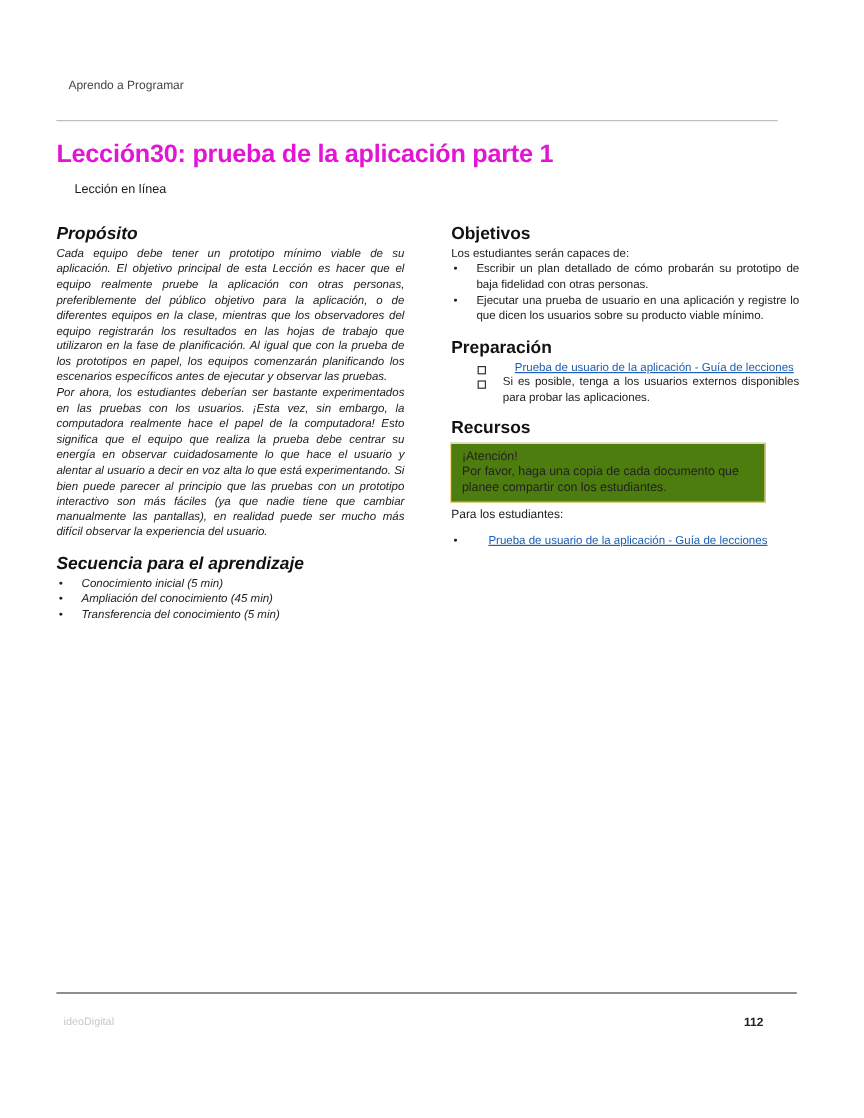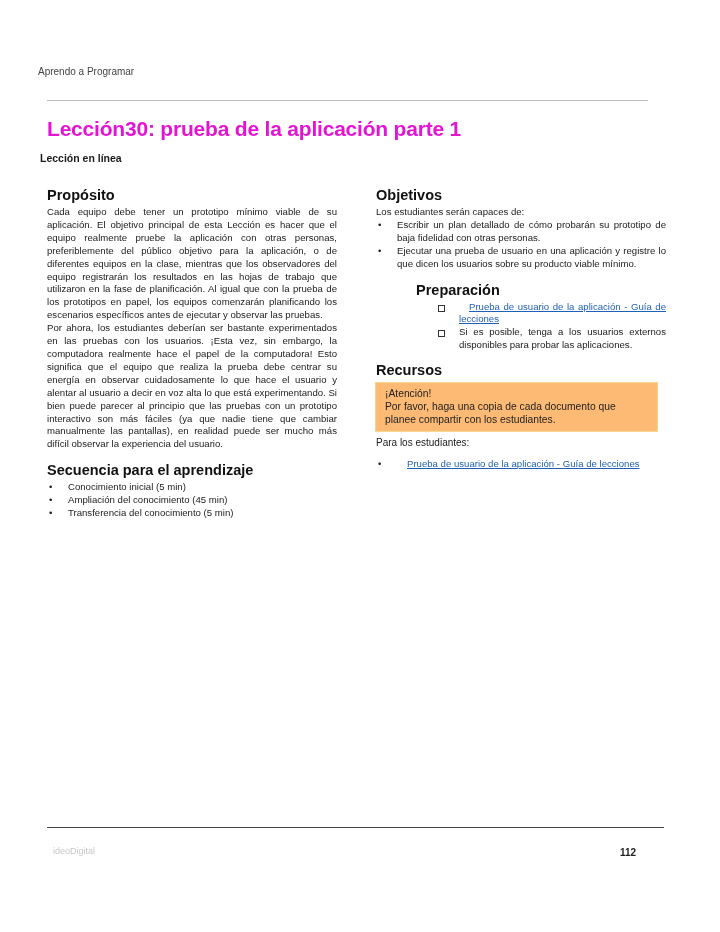--- a/index.html
+++ b/index.html
@@ -1,43 +1,43 @@
 <!DOCTYPE html>
 <html><head>
 <meta charset="utf-8">
 <style>
   html, body { margin: 0; padding: 0; background: #ffffff; }
   body { width: 720px; height: 932px; position: relative; overflow: hidden;
          font-family: "Liberation Sans", sans-serif; color: #1a1a1a; }
-  .header-text { position: absolute; left: 38px; top: 66px; font-size: 10px; color: #444; }
+  .header-text { position: absolute; left: 57px; top: 66px; font-size: 10px; color: #444; }
   .header-rule { position: absolute; left: 47px; top: 100px; width: 601px; height: 1px; background: #bdbdbd; }
   .title { position: absolute; left: 47px; top: 117px; font-size: 21px; font-weight: bold;
            color: #e414d4; letter-spacing: -0.2px; margin: 0; white-space: nowrap; }
-  .subtitle { position: absolute; left: 40px; top: 152px; font-size: 10.5px; font-weight: bold; margin: 0; text-align: right; }
+  .subtitle { position: absolute; left: 62px; top: 152px; font-size: 10.5px; font-weight: normal; margin: 0; text-align: right; }
 
   .col { position: absolute; width: 290px; }
-  .col-left { left: 47px; top: 186px; }
+  .col-left { left: 47px; top: 186px; font-style: italic; }
   .col-right { left: 376px; top: 186px; }
 
   h2 { font-size: 14.5px; font-weight: bold; margin: 0 0 1px 0; line-height: 19px; color: #111; }
   p.body { font-size: 9.6px; line-height: 12.9px; margin: 0; text-align: justify; color: #222; }
   ul.bullets { list-style: none; margin: 0; padding: 0; }
   ul.bullets li { position: relative; padding-left: 21px; font-size: 9.6px; line-height: 12.9px;
                   color: #222; text-align: justify; }
   ul.bullets li .dot { position: absolute; left: 2px; top: 0; }
   ul.checks { list-style: none; margin: 0; padding: 0 0 0 22px; }
   ul.checks li { position: relative; padding-left: 21px; font-size: 9.6px; line-height: 12.9px;
                  color: #222; text-align: justify; }
   ul.checks li .box { position: absolute; left: 0; top: 4px; width: 5px; height: 5px; border: 1px solid #333; }
   a.link { color: #1f5fb4; text-decoration: underline; padding-left: 10px; }
 
   .sec-seq { margin-top: 10px; }
-  .sec-prep { margin-top: 10px; margin-left: 40px; }
+  .sec-prep { margin-top: 10px; }
   .sec-rec { margin-top: 9px; }
-  .notice { border: 1px solid #f2d98f; background: #fdba74; padding: 4px 21px 5px 9px;
+  .notice { border: 1px solid #f2d98f; background: #4d7c0f; padding: 4px 1px 5px 9px;
             margin: 2px 0 5px -1px; width: 251px; font-size: 10.3px; line-height: 13px; color: #222; }
   .for-students { font-size: 10px; line-height: 12.9px; margin: 0 0 8px 0; }
 
   .footer-rule { position: absolute; left: 47px; top: 827px; width: 617px; height: 1px; background: #444; }
   .footer-brand { position: absolute; left: 53px; top: 846px; font-size: 9px; color: #c8c8c8; }
   .footer-brand b { font-weight: normal; }
   .page-num { position: absolute; left: 620px; top: 847px; font-size: 10px; font-weight: bold; color: #222; }
 </style>
 </head>
 <body>

